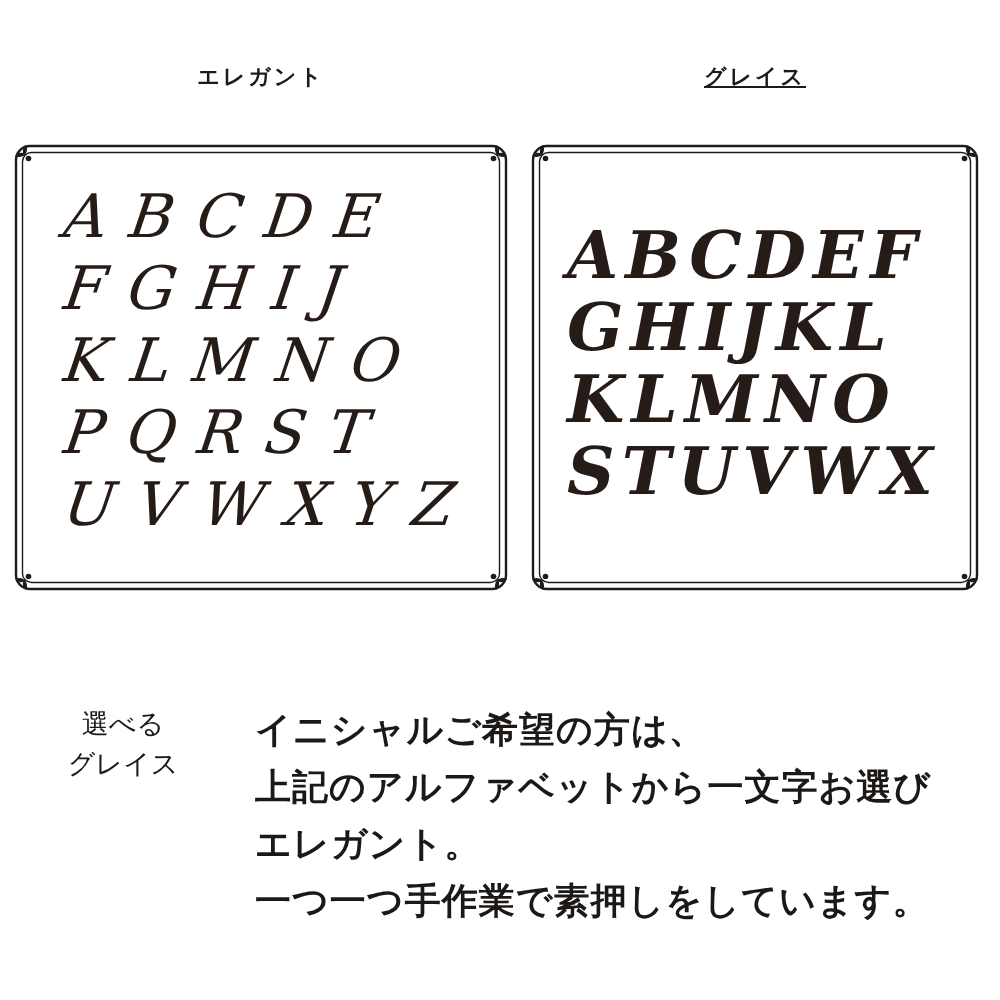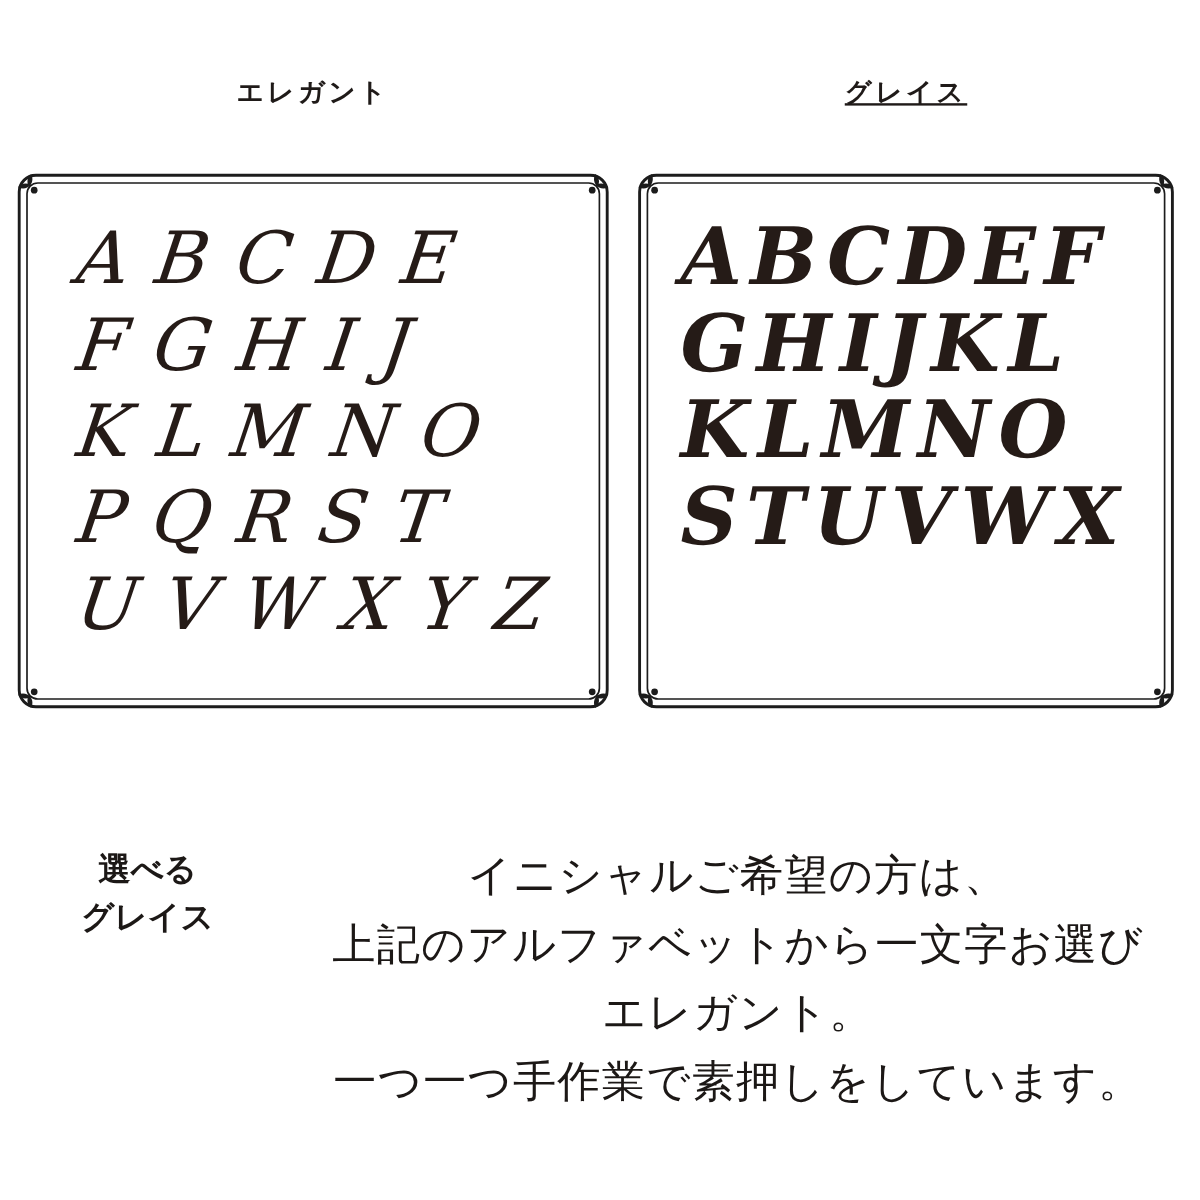--- a/index.html
+++ b/index.html
@@ -63,52 +63,51 @@
     font-family: "DejaVu Serif", "Liberation Serif", serif;
     font-style: italic;
     font-weight: normal;
     font-size: 60px;
     letter-spacing: 22px;
     transform: skewX(-8deg);
     transform-origin: 0 100%;
   }
 
   
-  #panel-grace .rows-wrap { padding: 34px 0 16px 36px; }
+  #panel-grace .rows-wrap { padding: 34px 0 16px 36px; margin-top: 41px; }
   #panel-grace .alpha-row {
     font-family: "DejaVu Serif", "Liberation Serif", serif;
     font-style: italic;
     font-weight: bold;
     font-size: 66px;
     letter-spacing: 7px;
   }
 
   
   .choose-label {
     position: absolute;
     left: 38px;
     top: 704px;
     width: 170px;
     text-align: center;
     font-size: 27px;
-    font-weight: bold;
+    font-weight: normal;
     line-height: 40px;
     color: #1c1816;
   }
   .description {
     position: absolute;
     left: 255px;
     top: 701px;
     width: 720px;
     font-size: 36px;
     line-height: 57px;
-    font-weight: normal;
+    font-weight: bold;
     color: #1c1816;
     letter-spacing: 1px;
-    text-align: center;
   }
   .description .desc-line { display: block; }
 </style>
 </head>
 <body>
 
 <div id="title-elegant" class="panel-title">エレガント</div>
 <div id="title-grace" class="panel-title">グレイス</div>
 
 <div id="panel-elegant" class="alpha-panel">

